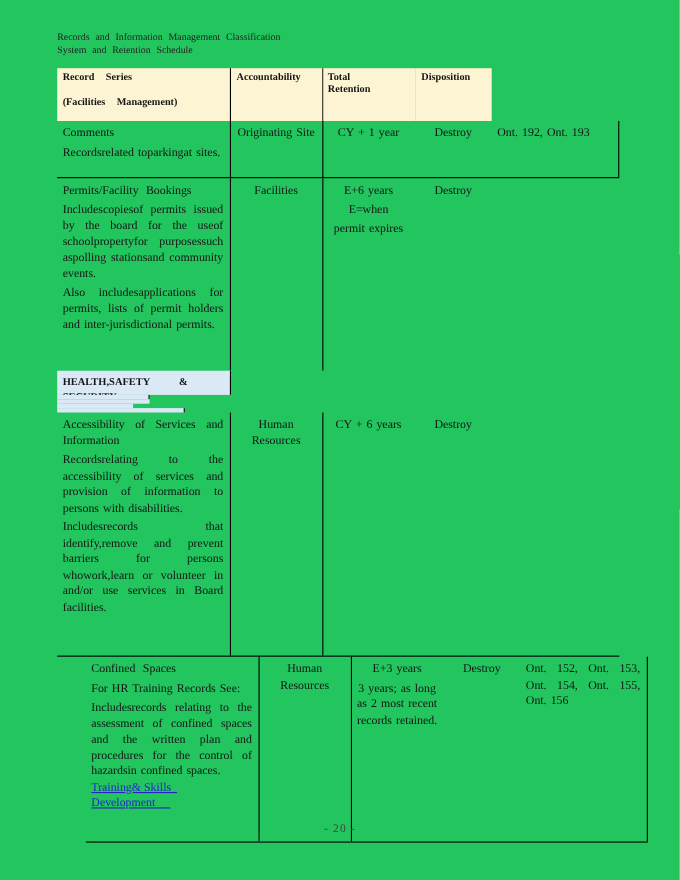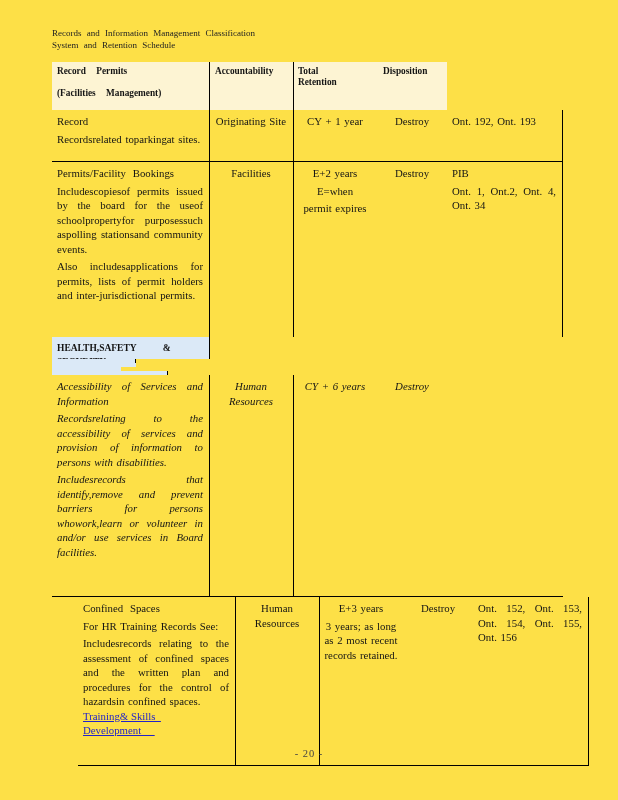--- a/index.html
+++ b/index.html
@@ -7,21 +7,21 @@
     --band-bg:#dbe9f7;
     --link:#2323c8;
     --border:#000000;
     --text:#141414;
     --title-text:#222222;
     --footer-text:#444444;
   }
   *{box-sizing:border-box;margin:0;padding:0;}
   html,body{background:#e8e8e8;}
   .page{
-    position:relative;width:618px;height:800px;background:#fde047;
+    position:relative;width:618px;height:800px;background:#22c55e;
     font-family:"Liberation Serif", serif;color:var(--text);
     margin:0 auto;overflow:hidden;
   }
   .doc-title{
     position:absolute;left:52px;top:27px;width:270px;
     font-size:9px;line-height:12px;color:var(--title-text);
     white-space:pre-line;word-spacing:3px;
   }
   .rtable{position:absolute;left:52px;top:62px;width:511px;}
   .trow{display:flex;width:100%;}
@@ -33,21 +33,21 @@
   .c5{width:116px;border-right:1px solid var(--border);}
   .r-head{height:48px;}
   .r-head .cell{background:var(--header-bg);}
   .hcell{font-weight:bold;font-size:9.3px;line-height:11px;white-space:pre-line;}
   .hcell.sp{word-spacing:8px;}
   .r-parking{height:52px;border-bottom:1px solid var(--border);}
   .r-permits{height:175px;}
   .r-band{height:38px;flex-direction:column;}
   .r-band .cell{background:var(--band-bg);}
   .band-text{font-weight:bold;font-size:9.5px;line-height:14px;white-space:pre-line;word-spacing:24px;}
-  .r-access{height:222px;border-bottom:1px solid var(--border);font-style:italic;}
+  .r-access{height:222px;border-bottom:1px solid var(--border);}
   .r-confined{height:169px;border-bottom:1px solid var(--border);margin-left:26px;}
   .cell-title{text-align:justify;word-spacing:4px;margin-bottom:3px;}
   .para{margin-bottom:3px;text-align:justify;word-spacing:1px;}
   .para:last-child{margin-bottom:0;}
   .c2 .para,.c3 .para,.c4 .para{text-align:center;}
   .hr-link{
     color:var(--link);text-decoration:underline;white-space:pre-line;
     display:inline-block;cursor:pointer;
   }
   .page-footer{
@@ -59,32 +59,32 @@
 <body>
 
 <div class="page">
 
   <div class="doc-title">Records and Information Management Classification
 System and Retention Schedule</div>
 
   <div class="rtable">
 
     <div class="trow r-head">
-      <div class="cell c1 hcell sp">Record Permits
+      <div class="cell c1 hcell sp">Record Series
 
 (Facilities Management)</div>
       <div class="cell c2 hcell">Accountability</div>
       <div class="cell c3 hcell">Total
 Retention</div>
       <div class="cell c4 hcell">Disposition</div>
     </div>
 
     <div class="trow r-parking">
       <div class="cell c1">
-        <div class="cell-title">Record</div>
+        <div class="cell-title">Comments</div>
         <div>
             <div class="para">Recordsrelated toparkingat sites.</div>
           </div>
       </div>
       <div class="cell c2">
         <div class="para">Originating Site</div>
       </div>
       <div class="cell c3">
           <div class="para">CY + 1 year</div>
         </div>
@@ -101,31 +101,27 @@
         <div class="cell-title">Permits/Facility Bookings</div>
         <div>
             <div class="para">Includescopiesof permits issued by the board for the useof schoolpropertyfor purposessuch aspolling stationsand community events.</div>
             <div class="para">Also includesapplications for permits, lists of permit holders and inter-jurisdictional permits.</div>
           </div>
       </div>
       <div class="cell c2">
         <div class="para">Facilities</div>
       </div>
       <div class="cell c3">
-          <div class="para">E+2 years</div>
+          <div class="para">E+6 years</div>
           <div class="para">E=when</div>
           <div class="para">permit expires</div>
         </div>
       <div class="cell c4">
         <div class="para">Destroy</div>
       </div>
-      <div class="cell c5">
-          <div class="para">PIB</div>
-          <div class="para">Ont. 1, Ont.2, Ont. 4, Ont. 34</div>
-        </div>
     </div>
 
     <div class="trow r-band">
       <div class="cell c1">
         <div class="band-text">HEALTH,SAFETY &amp;
 SECURITY</div>
       </div>
       <div class="cell c2"></div>
       <div class="cell c3"></div>
       <div class="cell c4"></div>

